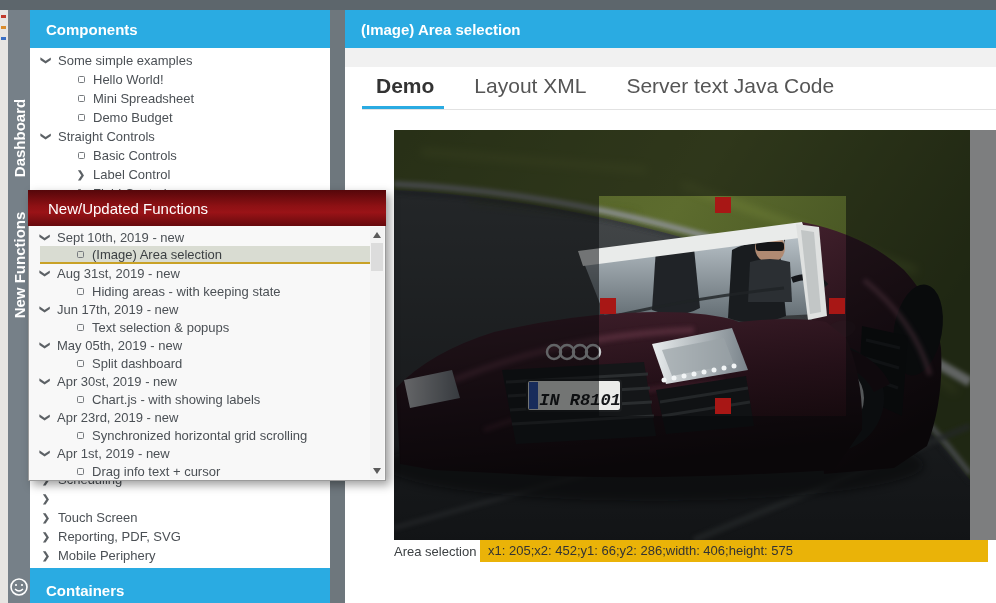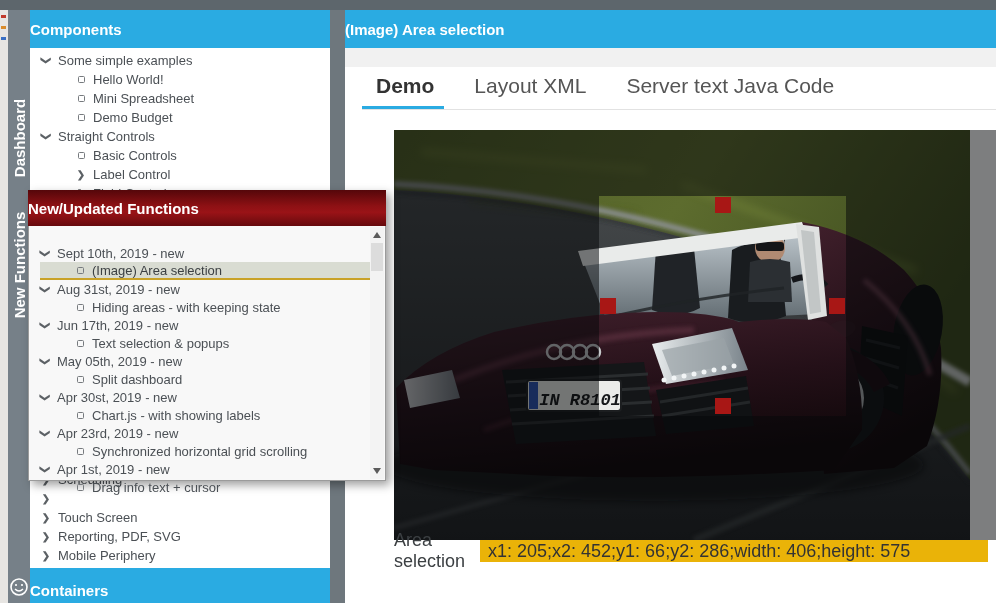--- a/index.html
+++ b/index.html
@@ -14,21 +14,21 @@
   
   #side-rail{position:absolute;left:8px;top:0;width:22px;height:603px;background:#768088;}
   .vtab{position:absolute;left:19px;transform:translate(-50%,-50%) rotate(-90deg);
         white-space:nowrap;color:#fff;font-weight:bold;font-size:15px;cursor:pointer;}
 
   
   #top-strip{position:absolute;left:0;top:0;width:996px;height:10px;background:#5d666c;}
 
   
   .panel-hd{height:38px;background:#2aabe2;color:#fff;font-weight:bold;font-size:15px;
-            display:flex;align-items:center;box-sizing:border-box;}
+            display:flex;align-items:center;padding-left:16px;box-sizing:border-box;}
 
   
   #components-panel{position:absolute;left:30px;top:10px;width:300px;height:593px;
                     background:#fff;overflow:hidden;}
   .tree{padding-top:3px;}
   .row{height:19px;display:flex;align-items:center;padding-left:8px;font-size:13px;
        color:#4b5055;box-sizing:border-box;cursor:pointer;white-space:nowrap;}
   .row.lv1{padding-left:32px;margin-left:11px;}
   .row.selected{background:#d9dcd2;border-bottom:2px solid #c9a227;color:#3c4043;}
   .ticon{width:16px;flex:none;display:inline-flex;justify-content:center;align-items:center;color:#5c6165;}
@@ -38,25 +38,25 @@
   .ticon.bullet::before{content:"";width:5px;height:5px;border:1px solid #767a7e;
         border-radius:1.5px;display:block;background:transparent;}
   .tlabel{margin-left:4px;}
   #components-bottom{position:absolute;left:0;right:0;top:457px;}
   #containers-hd{position:absolute;left:0;right:0;top:558px;height:45px;}
 
   
   #popup{position:absolute;left:28px;top:190px;width:358px;height:291px;z-index:40;
          box-shadow:4px 4px 9px rgba(0,0,0,.38);box-sizing:border-box;}
   #popup-hd{height:36px;background:linear-gradient(180deg,#55070a 0%,#8e1114 45%,#9a1317 62%,#660a0d 100%);
-            color:#fff;font-weight:bold;font-size:15px;display:flex;align-items:center;
-            box-sizing:border-box;}
+            color:#fff;font-weight:normal;font-size:15px;display:flex;align-items:center;
+            padding-left:20px;box-sizing:border-box;}
   #popup-body{position:relative;height:255px;background:#f8f8f8;
               border:1px solid #9b9b9b;border-top:none;box-sizing:border-box;}
-  #popup-rows{margin-right:15px;padding-top:18px;}
+  #popup-rows{margin-right:15px;padding-top:2px;}
   #popup-rows .row{height:18px;}
   
   #popup-sb{position:absolute;top:1px;right:1px;bottom:1px;width:14px;background:#f3f3f3;}
   #popup-sb .arr{position:absolute;left:3px;width:0;height:0;cursor:pointer;
                  border-left:4px solid transparent;border-right:4px solid transparent;}
   #popup-sb .up{top:5px;border-bottom:6px solid #5a5a5a;}
   #popup-sb .down{bottom:5px;border-top:6px solid #5a5a5a;}
   #popup-sb .thumb{position:absolute;top:16px;left:1px;width:12px;height:28px;background:#dcdcdc;cursor:pointer;}
 
   
@@ -73,21 +73,21 @@
   #image-wrap svg{display:block;}
   #sel{position:absolute;box-shadow:0 0 0 2000px rgba(6,8,10,0.52);cursor:move;}
   .handle{position:absolute;width:16px;height:16px;background:#a81715;cursor:pointer;}
   .handle.h-top{top:1px;left:50%;margin-left:-8px;}
   .handle.h-bottom{bottom:2px;left:50%;margin-left:-8px;}
   .handle.h-left{left:1px;top:50%;margin-top:-8px;}
   .handle.h-right{right:1px;top:50%;margin-top:-8px;}
 
   
   #status{position:absolute;left:49px;right:8px;top:530px;height:22px;display:flex;
-          align-items:center;font-size:18px;}
+          align-items:center;font-size:13px;}
   #status-label{width:86px;color:#3c4043;flex:none;}
   #status-value{flex:1;background:#eab308;height:22px;line-height:22px;
                 padding-left:8px;color:#333;white-space:nowrap;overflow:hidden;}
 
   
   #smiley{position:absolute;left:9px;top:577px;width:20px;height:20px;cursor:pointer;z-index:5;}
 </style>
 </head>
 <body>
 

